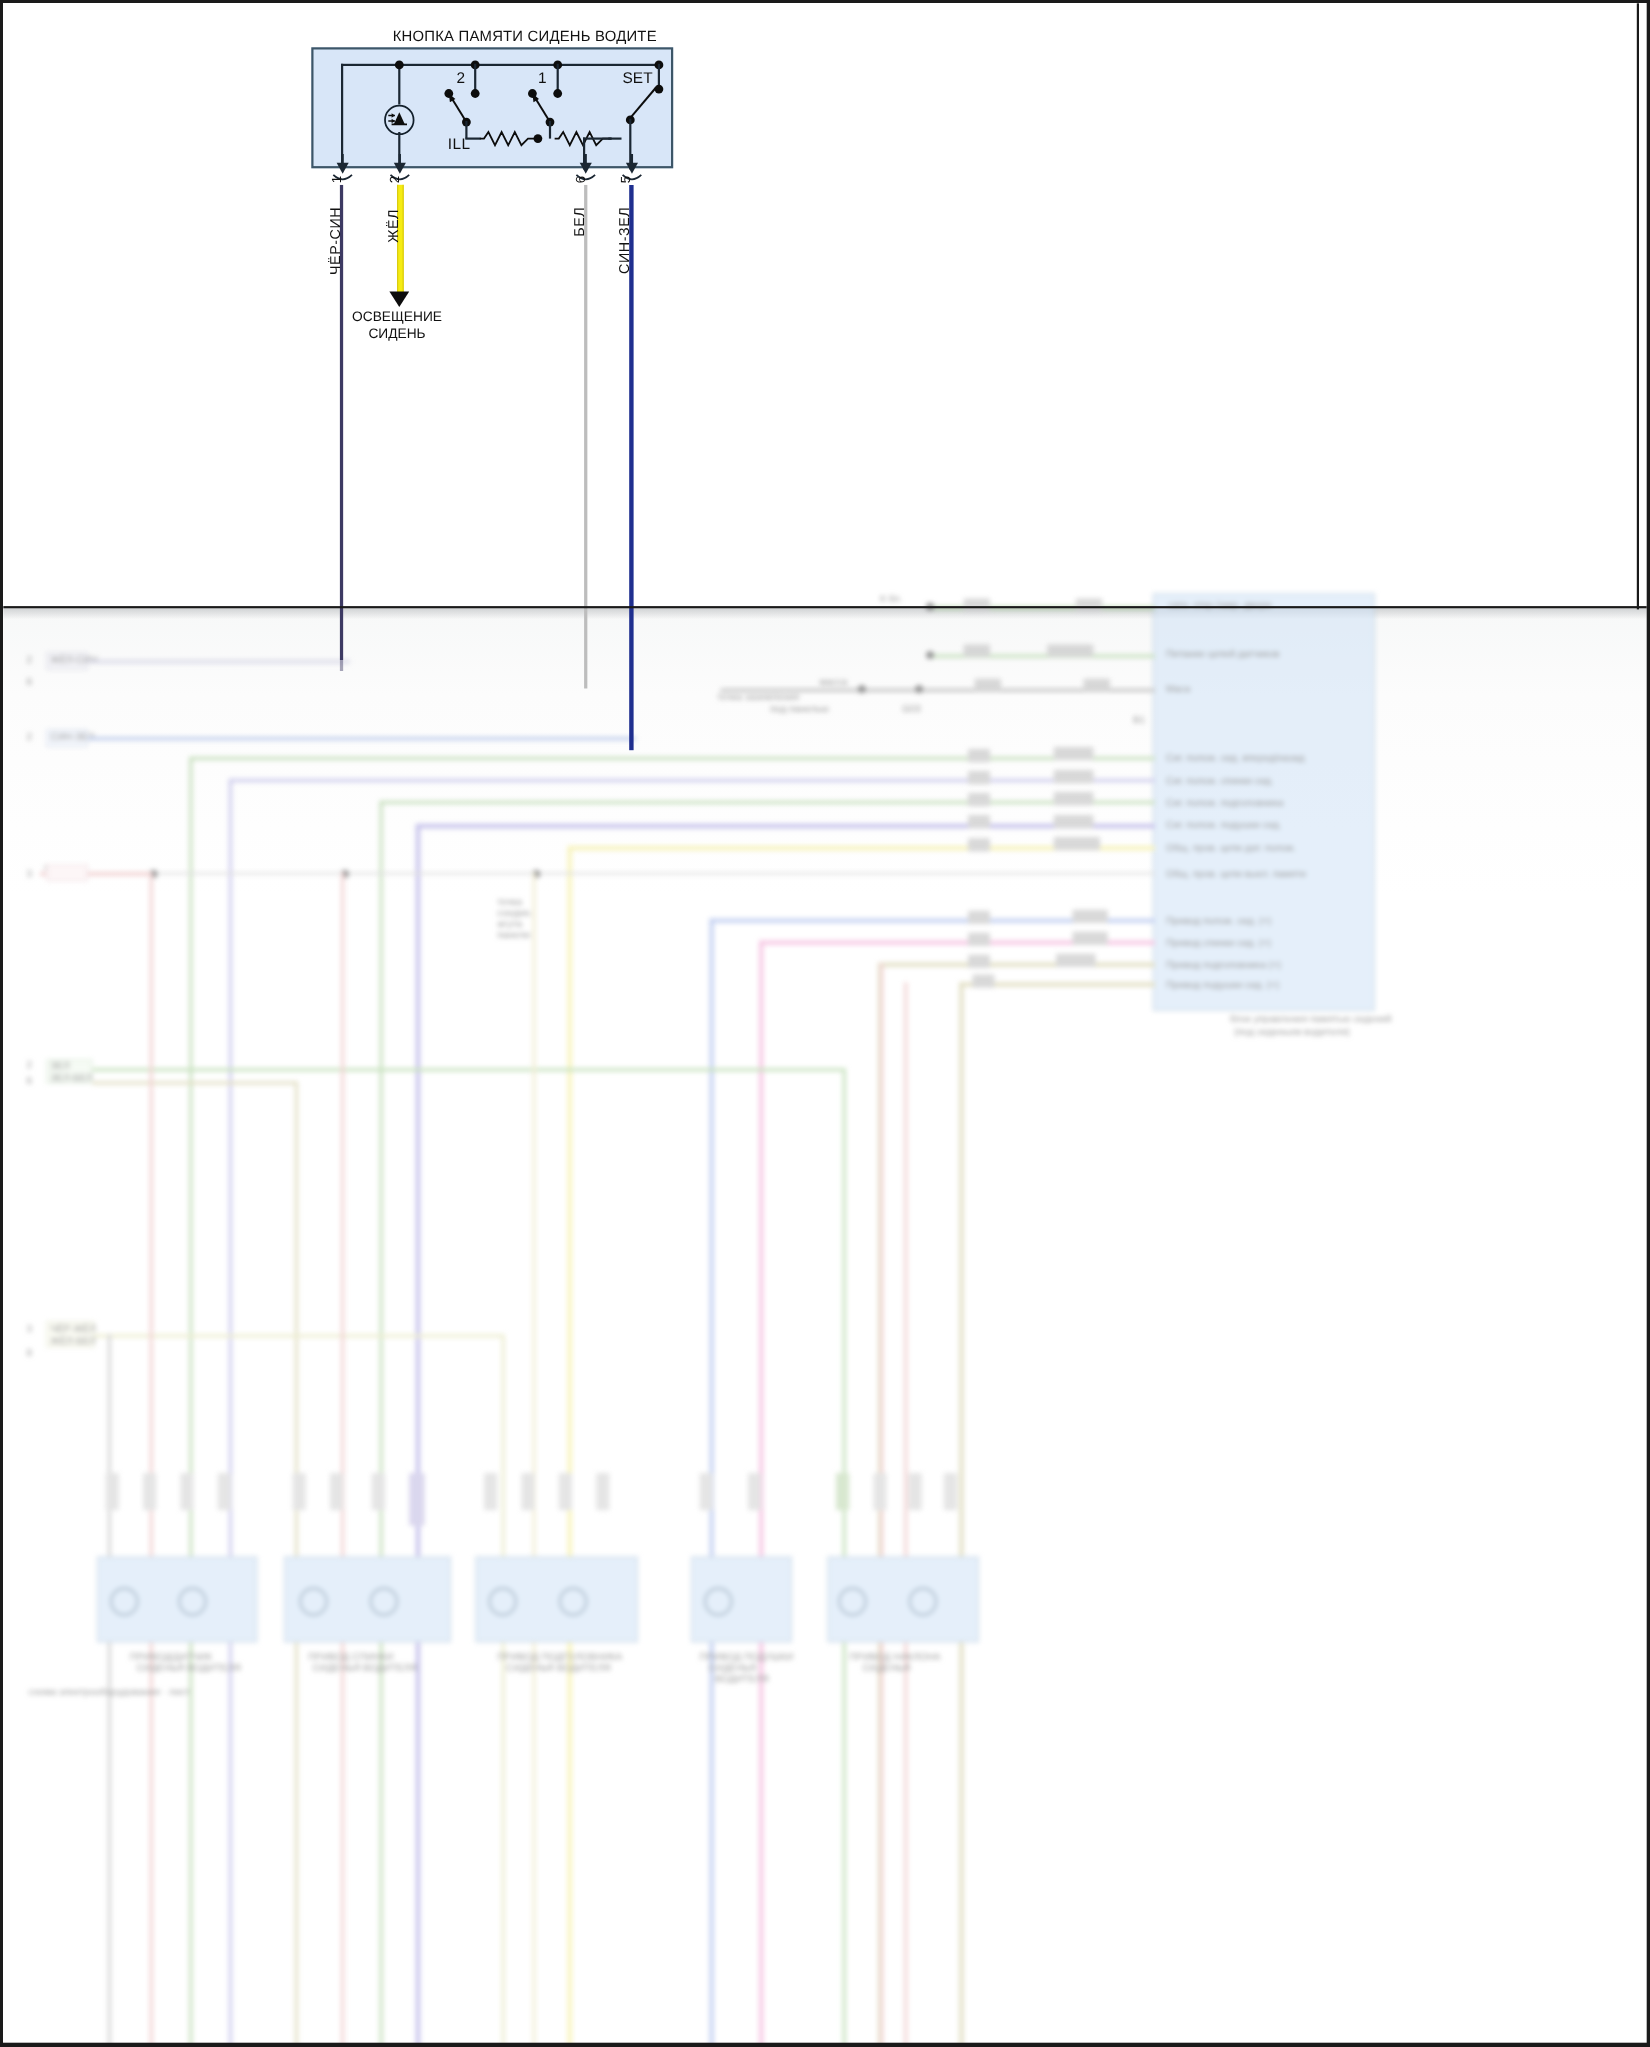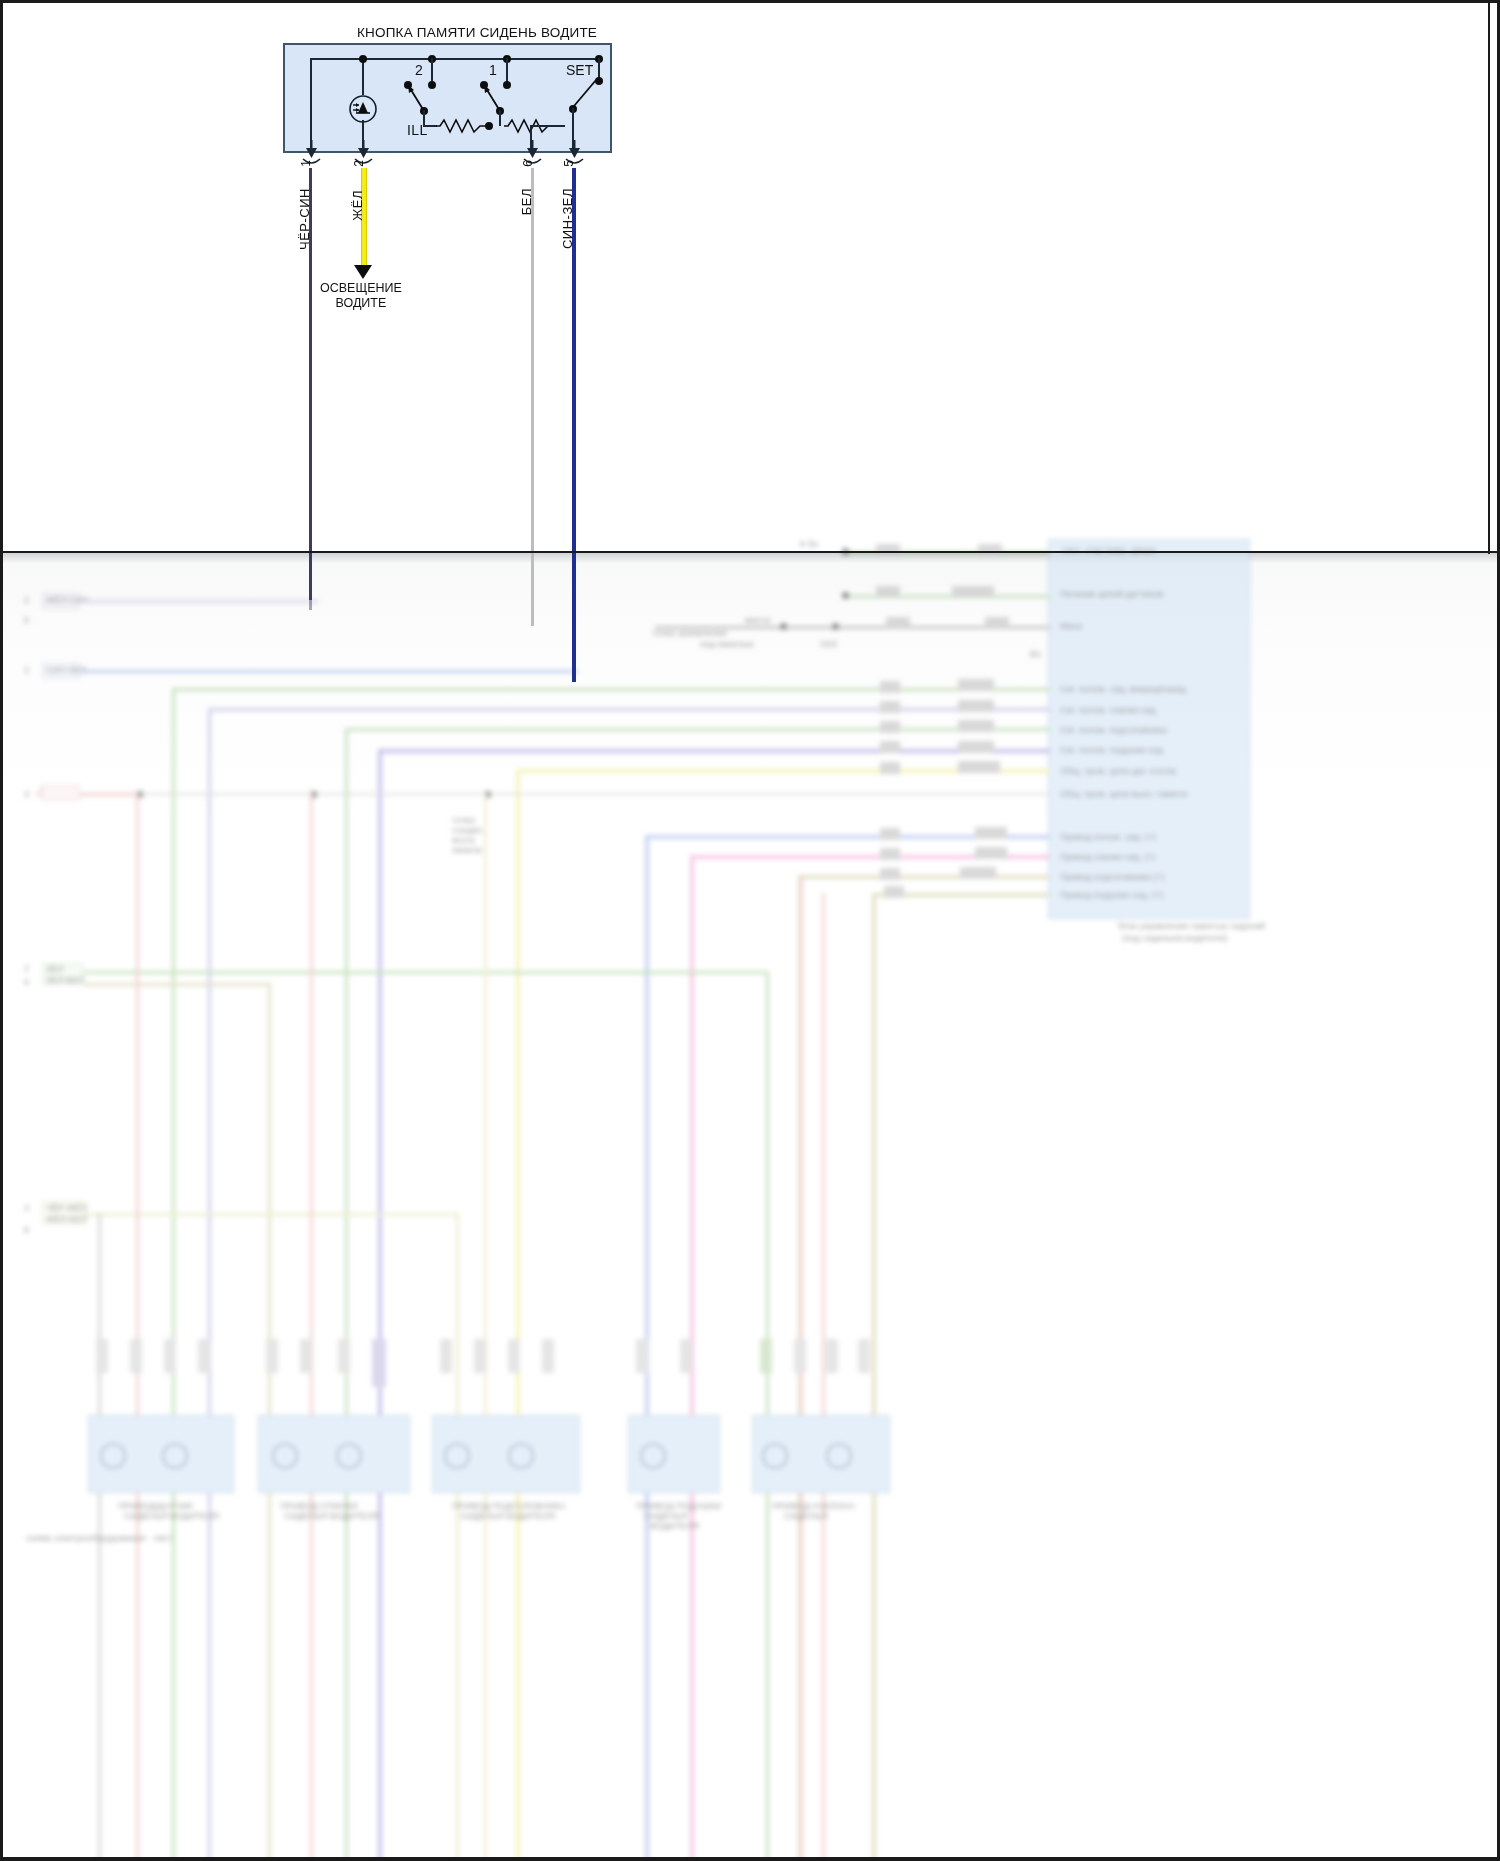--- a/index.html
+++ b/index.html
@@ -327,21 +327,21 @@
     <path d="M1 19 Q9.5 27 18 19" stroke="#1b2733" stroke-width="1.6" fill="none"></path>
   </svg>
   <div class="pin-v" style="left:352px;top:160px;">2</div>
   <div class="wline" style="left:361px;top:168px;width:4px;height:98px;background:#f5ec13;border-left:1px solid #d8c80e;border-right:1px solid #d8c80e;"></div>
   <div class="lbl-v" style="left:350px;top:190px;">ЖЁЛ</div>
   <svg style="position:absolute;left:352px;top:262px;" width="22" height="18" viewBox="0 0 22 18">
     <path d="M11 17 L2 3 L20 3 Z" fill="#0d0d0d"></path>
   </svg>
   <div class="dest" style="left:320px;top:281px;">
     <div>ОСВЕЩЕНИЕ</div>
-    <div>ВОДИТЕ</div>
+    <div>СИДЕНЬ</div>
   </div>
 
   <svg style="position:absolute;left:523px;top:140px;" width="19" height="30" viewBox="0 0 19 30">
     <path d="M9.5 0 L9.5 14" stroke="#1b2733" stroke-width="2" fill="none"></path>
     <path d="M9.5 18 L4 8 L15 8 Z" fill="#1b2733"></path>
     <path d="M1 19 Q9.5 27 18 19" stroke="#1b2733" stroke-width="1.6" fill="none"></path>
   </svg>
   <div class="pin-v" style="left:521px;top:160px;">6</div>
   <div class="wline" style="left:531px;top:168px;width:3px;height:458px;background:#bdbdbd;"></div>
   <div class="lbl-v" style="left:519px;top:188px;">БЕЛ</div>

